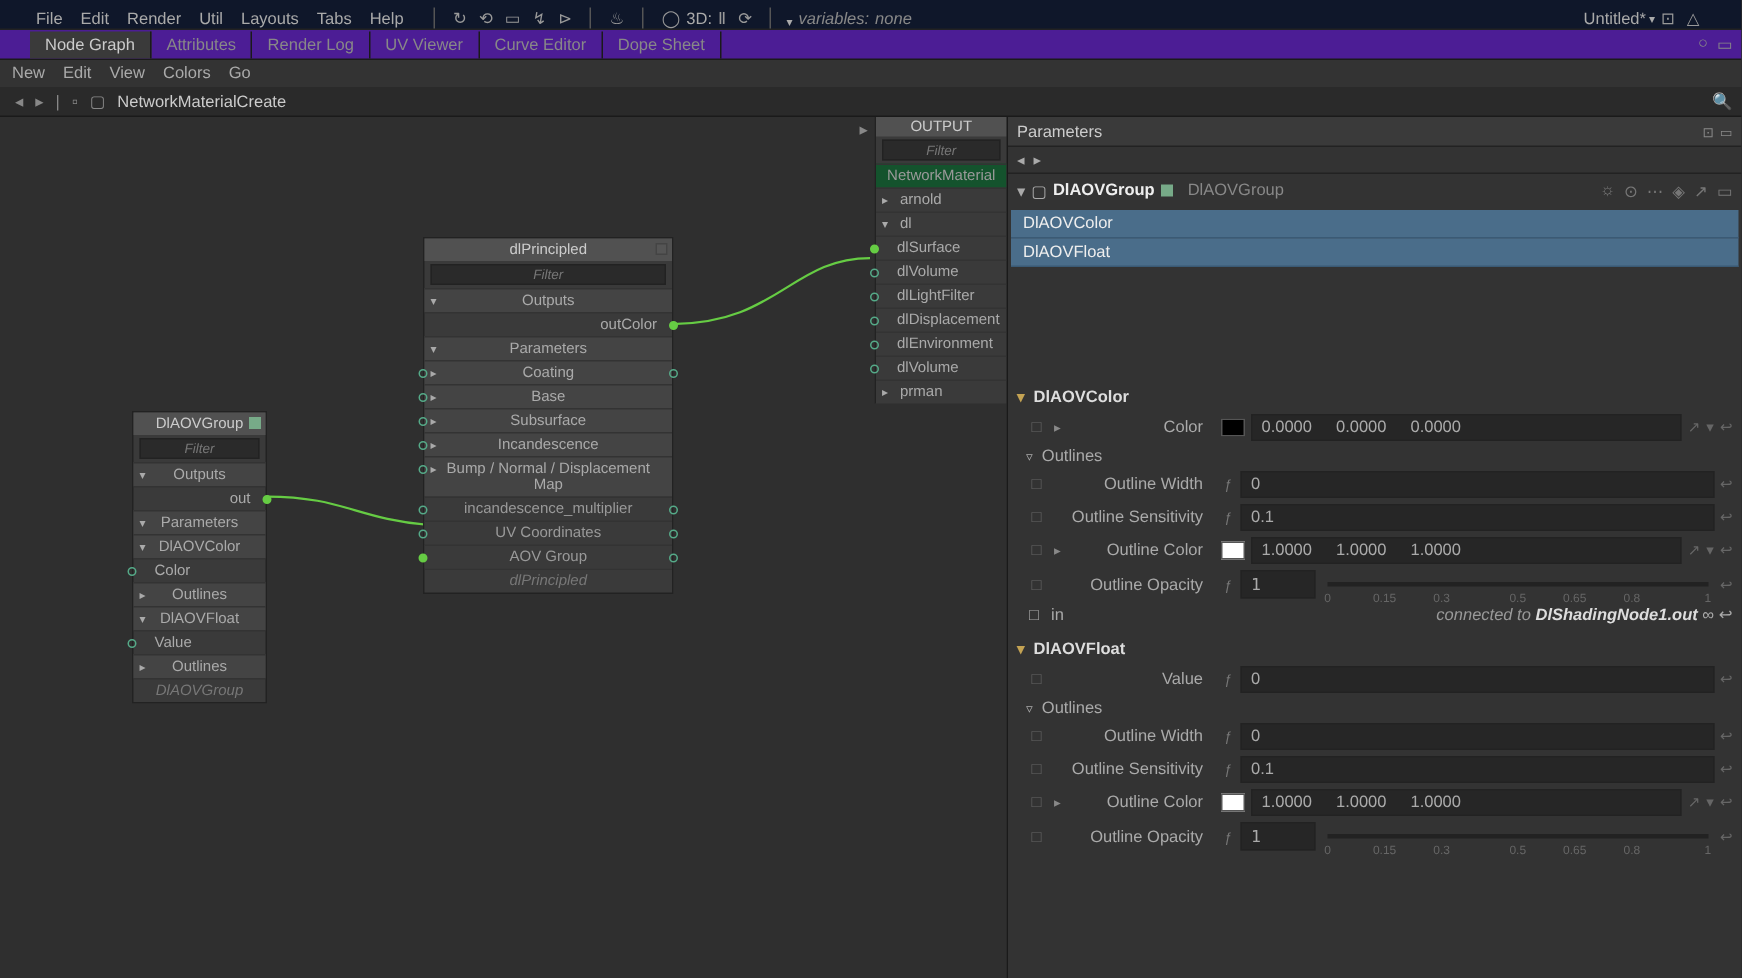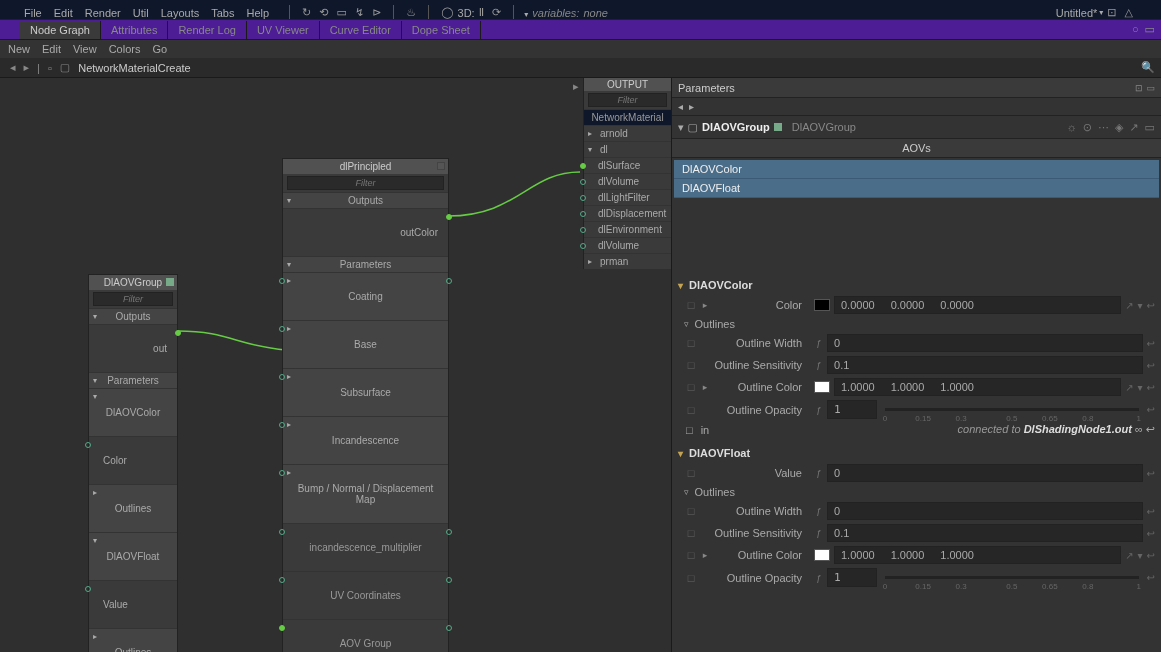--- a/index.html
+++ b/index.html
@@ -36,39 +36,39 @@
 .params-panel { width: 490px; background: #333; border-left: 1px solid #1a1a1a; display: flex; flex-direction: column; }
 
 
 .node { position: absolute; background: #3a3a3a; border: 1px solid #222; font-size: 10px; }
 .node-header { background: #515151; text-align: center; padding: 2px 4px; position: relative; color: #ccc; }
 .node-header .node-badge { position: absolute; right: 3px; top: 3px; width: 8px; height: 8px; background: #7a8; }
 .node-header .node-box { position: absolute; right: 3px; top: 3px; width: 8px; height: 8px; background: #555; border: 1px solid #444; }
 .node-filter { background: #2a2a2a; text-align: center; padding: 1px; margin: 2px 4px; font-size: 9px; font-style: italic; color: #777; border: 1px solid #222; }
 .node-section { background: #444; text-align: center; padding: 2px; border-top: 1px solid #333; position: relative; }
 .node-section .tri { position: absolute; left: 4px; top: 3px; font-size: 8px; }
-.node-row { padding: 18px 6px; border-top: 1px solid #333; position: relative; text-align: center; font-size: 10px; }
+.node-row { padding: 2px 6px; border-top: 1px solid #333; position: relative; text-align: center; font-size: 10px; }
 .node-row.header-row { background: #444; }
 .node-row .tri { position: absolute; left: 4px; top: 3px; font-size: 8px; }
 .node-row.light { background: #3a3a3a; color: #999; }
 .node-row.param { text-align: left; padding-left: 14px; }
 .node-footer { text-align: center; padding: 2px; font-style: italic; color: #777; border-top: 1px solid #333; }
 .port-dot { position: absolute; width: 6px; height: 6px; border-radius: 50%; border: 1px solid #5a8; }
 .port-dot.left { left: -4px; }
 .port-dot.right { right: -4px; }
 .port-dot.filled { background: #6c4; border-color: #6c4; }
 
 
 .output-panel { position: absolute; right: 0; top: 0; width: 88px; background: #3a3a3a; border-left: 1px solid #222; font-size: 10px; }
 .output-header { background: #515151; text-align: center; padding: 1px; color: #ccc; }
 .output-row { padding: 2px 6px 2px 16px; border-top: 1px solid #333; position: relative; }
 .output-row .tri { position: absolute; left: 4px; top: 3px; font-size: 8px; }
 .output-row.sub { padding-left: 14px; }
 .output-filter { background: #2a2a2a; text-align: center; padding: 1px; margin: 2px 4px; font-size: 9px; font-style: italic; color: #777; border: 1px solid #222; }
-.output-nm { text-align: center; padding: 2px; color: #999; border-top: 1px solid #333; background: #0f172a; }
+.output-nm { text-align: center; padding: 2px; color: #999; border-top: 1px solid #333; background: #14532d; }
 .collapse-handle { position: absolute; right: 88px; top: 2px; width: 10px; height: 10px; color: #888; cursor: pointer; }
 
 
 .params-header { height: 20px; background: #3a3a3a; display: flex; align-items: center; padding: 0 6px; border-bottom: 1px solid #222; color: #ccc; }
 .params-header .right-icons { margin-left: auto; display: flex; gap: 4px; color: #888; font-size: 9px; }
 .params-breadcrumb { height: 18px; display: flex; align-items: center; padding: 0 6px; border-bottom: 1px solid #222; font-size: 10px; }
 .params-title { height: 22px; display: flex; align-items: center; padding: 0 6px; }
 .params-title .main-name { font-weight: bold; color: #eee; }
 .params-title .badge { width: 8px; height: 8px; background: #7a8; margin-left: 4px; }
 .params-title .sub-name { color: #888; margin-left: 10px; }
@@ -247,21 +247,20 @@
       <span class="sub-name">DlAOVGroup</span>
       <div class="right-icons">
         <span>☼</span>
         <span>⊙</span>
         <span>⋯</span>
         <span>◈</span>
         <span>↗</span>
         <span>▭</span>
       </div>
     </div>
-    <div class="aovs-header">AOVs</div>
     <div class="aov-list">
       <div class="aov-item">DlAOVColor</div>
       <div class="aov-item">DlAOVFloat</div>
     </div>
     <div style="height:70px;"></div>
 
     <div class="param-group">
       <div class="group-header">
           <span class="tri">▾</span>
           <span>DlAOVColor</span>

